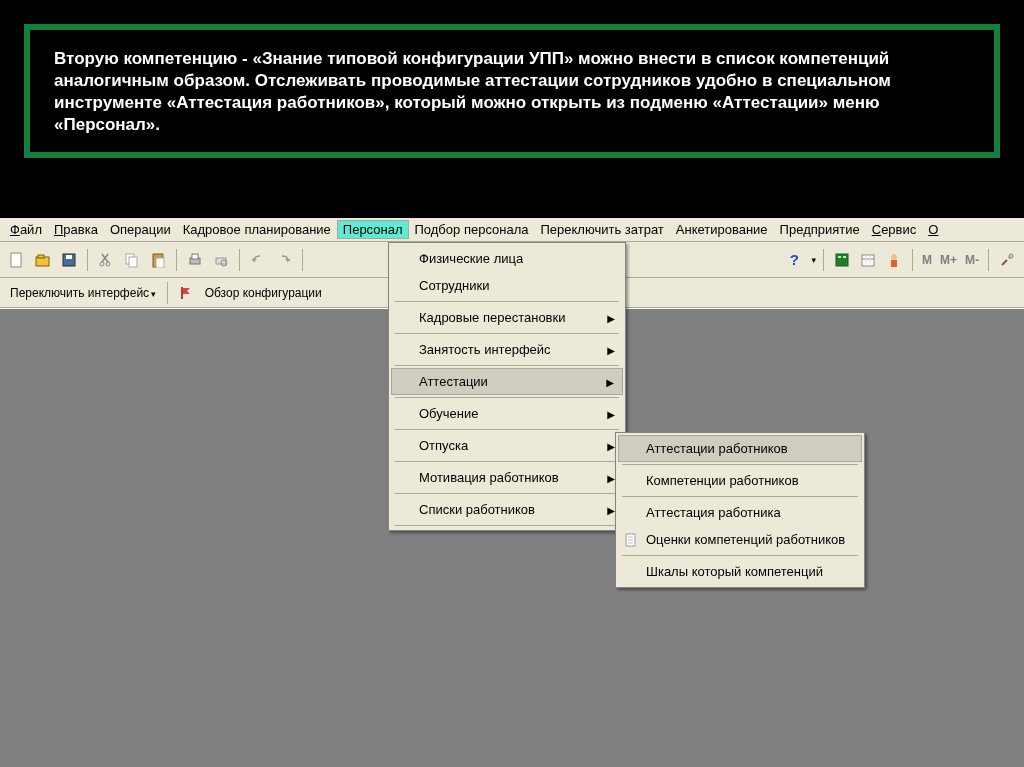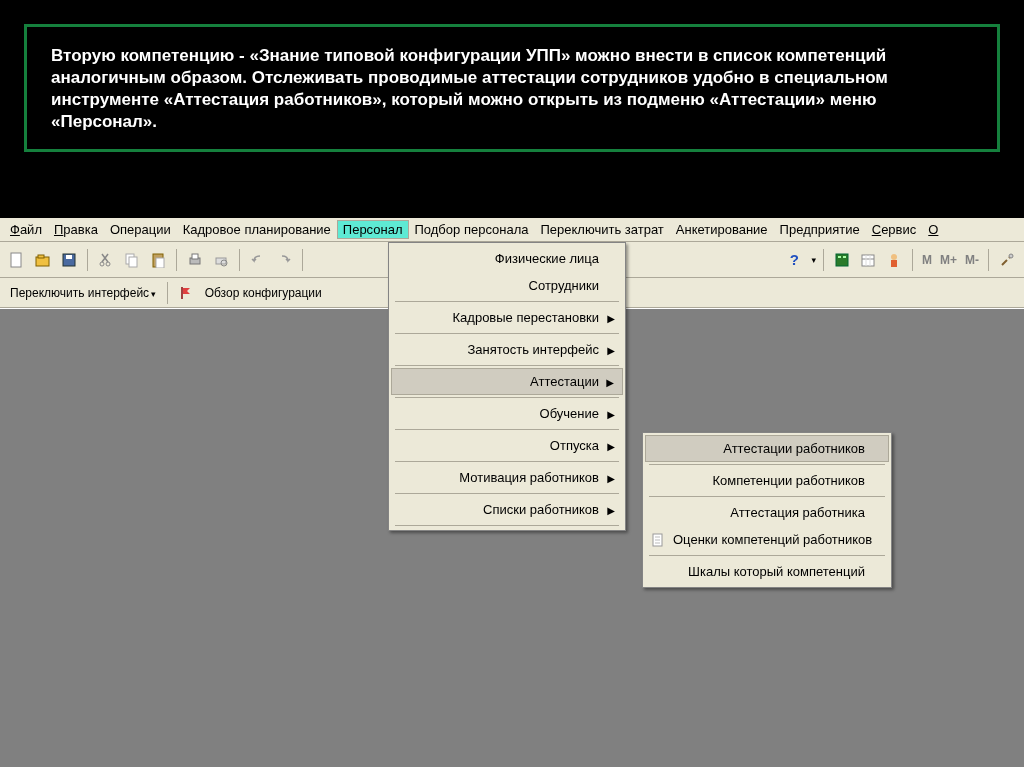--- a/index.html
+++ b/index.html
@@ -11,21 +11,21 @@
     background: #000;
     font-family: Arial, sans-serif;
     position: relative;
     overflow: hidden;
   }
   .outer-frame {
     position: absolute;
     left: 24px;
     top: 24px;
     right: 24px;
-    border: 3px solid #15803d;
+    border: 6px solid #15803d;
     padding: 10px 24px 0 24px;
   }
   .description {
     color: #fff;
     font-weight: bold;
     font-size: 17px;
     line-height: 1.3;
     margin: 8px 0 16px 0;
   }
   .app-window {
@@ -116,21 +116,20 @@
     box-shadow: 2px 2px 3px rgba(0,0,0,0.4);
     font-size: 13px;
     padding: 2px;
   }
   .dd-item {
     padding: 6px 24px 6px 28px;
     position: relative;
     cursor: default;
     color: #000;
     white-space: nowrap;
-    text-align: right;
   }
   .dd-item.highlighted {
     background: #d0ccc0;
     border: 1px solid #aca899;
     padding: 5px 23px 5px 27px;
   }
   .dd-sep {
     height: 1px;
     background: #aca899;
     margin: 2px 4px;
@@ -304,21 +303,21 @@
   <div class="dd-item"><span>Обучение</span><span class="dd-arrow">▶</span></div>
   <div class="dd-sep"></div>
   <div class="dd-item"><span>Отпуска</span><span class="dd-arrow">▶</span></div>
   <div class="dd-sep"></div>
   <div class="dd-item"><span>Мотивация работников</span><span class="dd-arrow">▶</span></div>
   <div class="dd-sep"></div>
   <div class="dd-item"><span>Списки работников</span><span class="dd-arrow">▶</span></div>
   <div class="dd-sep"></div>
 </div>
 
-<div class="dropdown-menu" style="left:642px; top:432px; width:250px;">
+<div class="dropdown-menu" style="left:615px; top:432px; width:250px;">
   <div class="dd-item highlighted">Аттестации работников</div>
   <div class="dd-sep"></div>
   <div class="dd-item">Компетенции работников</div>
   <div class="dd-sep"></div>
   <div class="dd-item">Аттестация работника</div>
   <div class="dd-item">
     <span class="dd-icon-left"><svg width="16" height="16">
           <rect x="3" y="2" width="9" height="12" fill="#fff" stroke="#999"></rect>
           <line x1="5" y1="5" x2="10" y2="5" stroke="#bbb"></line>
           <line x1="5" y1="8" x2="10" y2="8" stroke="#bbb"></line>

